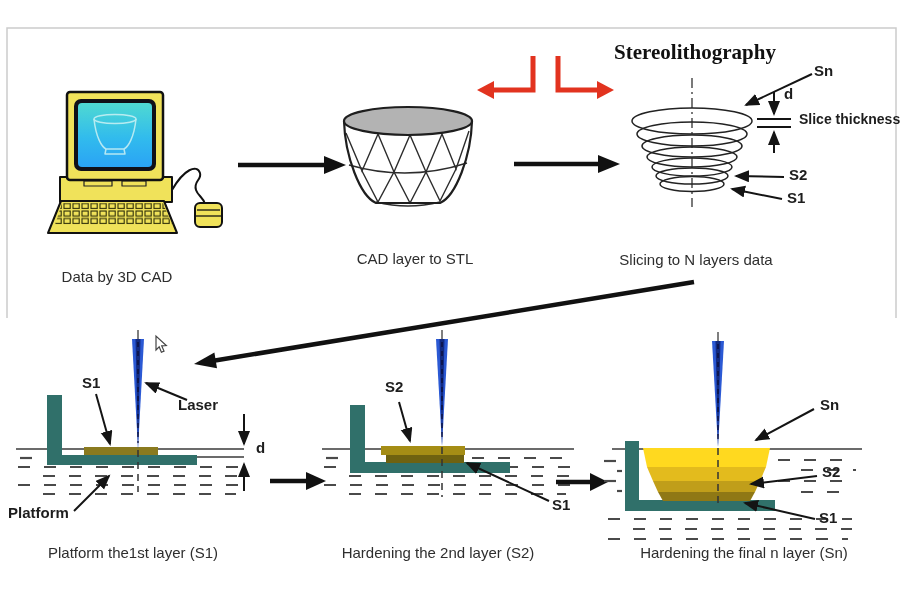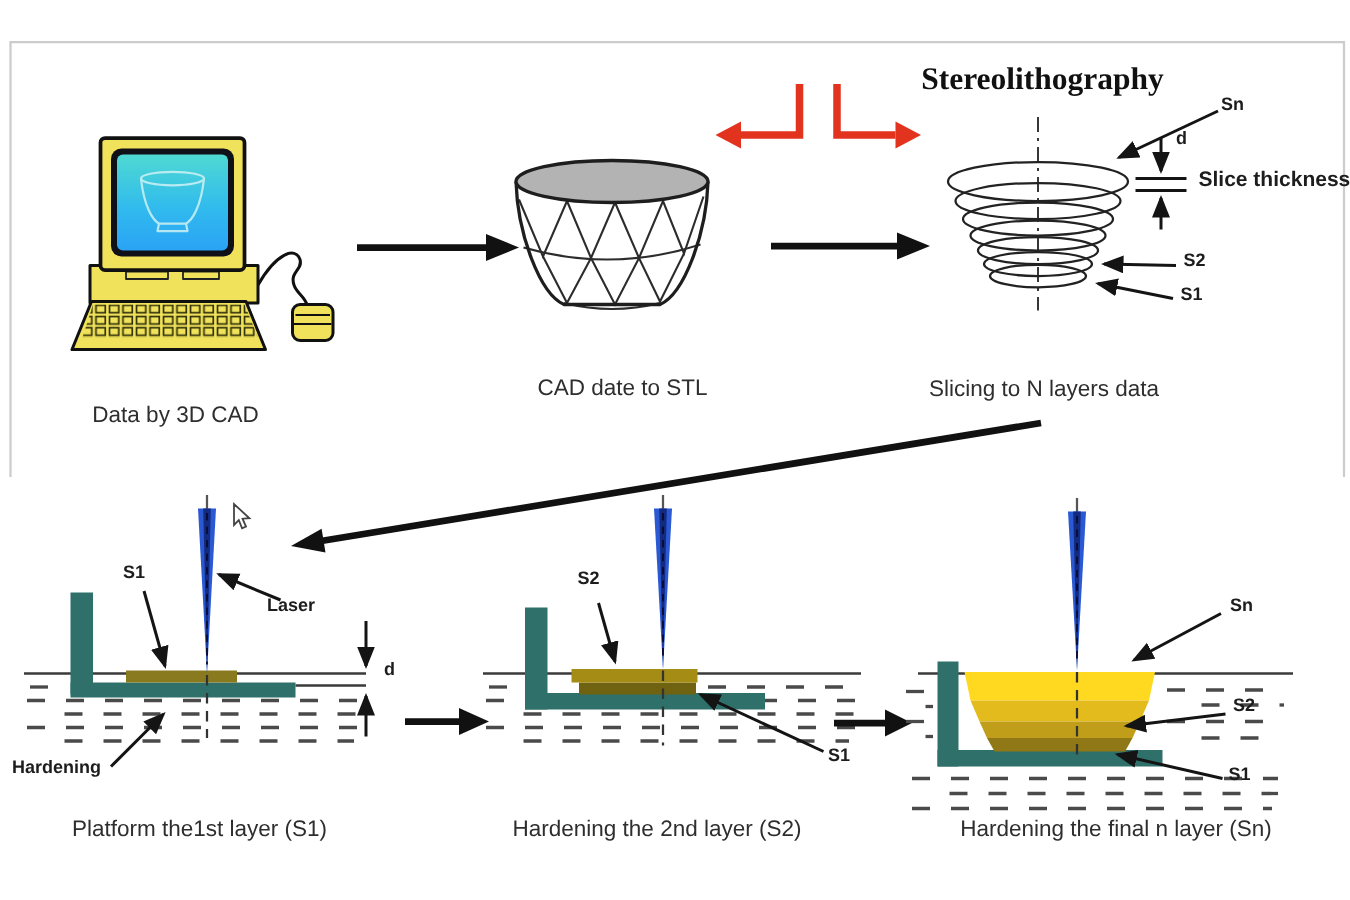--- a/index.html
+++ b/index.html
@@ -1,19 +1,19 @@
 <!DOCTYPE html>
 <html><head>
 <meta charset="utf-8">
 <style>
   html,body{margin:0;padding:0;background:#ffffff;}
   #stage{position:relative;width:900px;height:600px;background:#ffffff;overflow:hidden;
          font-family:"Liberation Sans", sans-serif;}
   #art{position:absolute;left:0;top:0;width:900px;height:600px;}
-  .lbl{position:absolute;font-size:12px;font-weight:600;color:#1d1d1d;line-height:1.05;white-space:nowrap;}
+  .lbl{position:absolute;font-size:15px;font-weight:600;color:#1d1d1d;line-height:1.05;white-space:nowrap;}
   .cap{position:absolute;font-size:15px;font-weight:500;color:#2e2e2e;text-align:center;white-space:nowrap;}
   .title{position:absolute;font-family:"Liberation Serif", serif;font-weight:700;font-size:21px;color:#111;
          text-align:center;white-space:nowrap;}
   .dlbl{font-weight:700;}
 </style>
 </head>
 <body>
 
 <div id="stage">
 
@@ -211,33 +211,33 @@
       <line x1="814" y1="409" x2="756" y2="440" marker-end="url(#ah)"></line>
       <line x1="817" y1="476" x2="751" y2="484" marker-end="url(#ah)"></line>
       <line x1="815" y1="519" x2="745" y2="503" marker-end="url(#ah)"></line>
     </g>
   </g>
 </svg>
 
   <div class="title" style="left:600px;top:40px;width:190px;">Stereolithography</div>
 
   <div class="cap" style="left:37px;top:251px;width:160px;margin-top:17px;">Data by 3D CAD</div>
-  <div class="cap" style="left:335px;top:250px;width:160px;">CAD date to STL</div>
+  <div class="cap" style="left:335px;top:250px;width:160px;">CAD layer to STL</div>
   <div class="cap" style="left:606px;top:251px;width:180px;">Slicing to N layers data</div>
 
   <div class="lbl" style="left:814px;top:63px;">Sn</div>
   <div class="lbl dlbl" style="left:784px;top:86px;">d</div>
   <div class="lbl" style="left:799px;top:112px;font-size:14px;">Slice thickness</div>
   <div class="lbl" style="left:789px;top:167px;">S2</div>
   <div class="lbl" style="left:787px;top:190px;">S1</div>
 
   <div class="lbl" style="left:82px;top:375px;">S1</div>
   <div class="lbl" style="left:178px;top:397px;">Laser</div>
   <div class="lbl dlbl" style="left:256px;top:440px;">d</div>
-  <div class="lbl" style="left:8px;top:505px;">Hardening</div>
+  <div class="lbl" style="left:8px;top:505px;">Platform</div>
   <div class="cap" style="left:33px;top:544px;width:200px;">Platform the1st layer (S1)</div>
 
   <div class="lbl" style="left:385px;top:379px;">S2</div>
   <div class="lbl" style="left:552px;top:497px;">S1</div>
   <div class="cap" style="left:323px;top:544px;width:230px;">Hardening the 2nd layer (S2)</div>
 
   <div class="lbl" style="left:820px;top:397px;">Sn</div>
   <div class="lbl" style="left:822px;top:464px;">S2</div>
   <div class="lbl" style="left:819px;top:510px;">S1</div>
   <div class="cap" style="left:624px;top:544px;width:240px;">Hardening the final n layer (Sn)</div>

